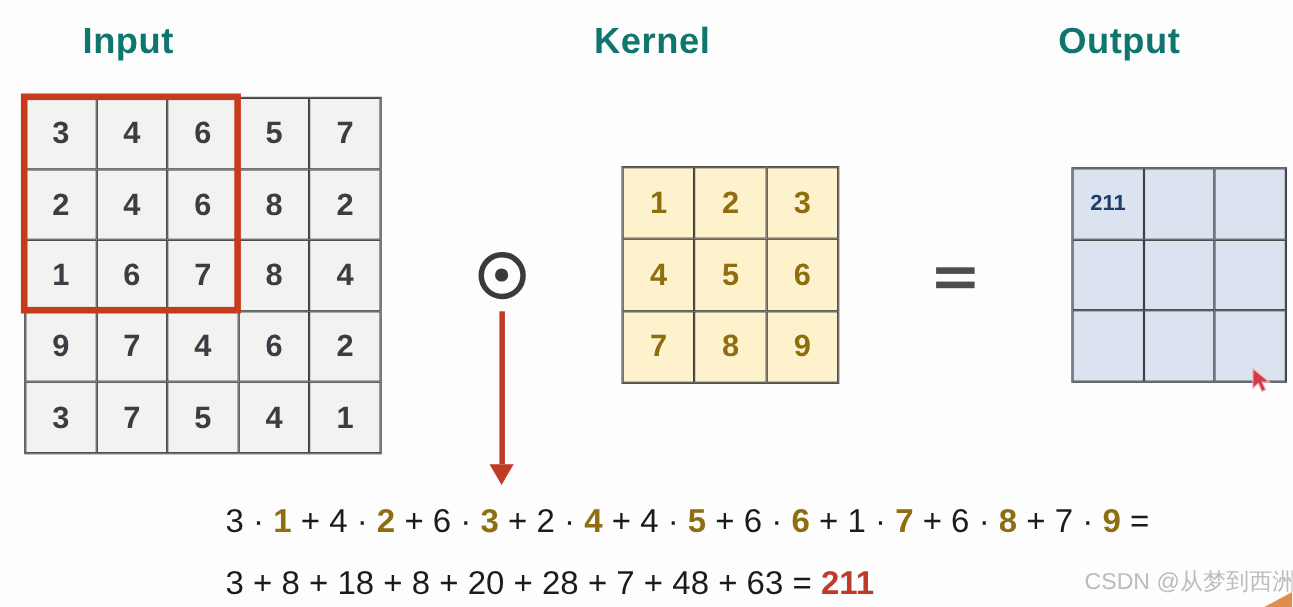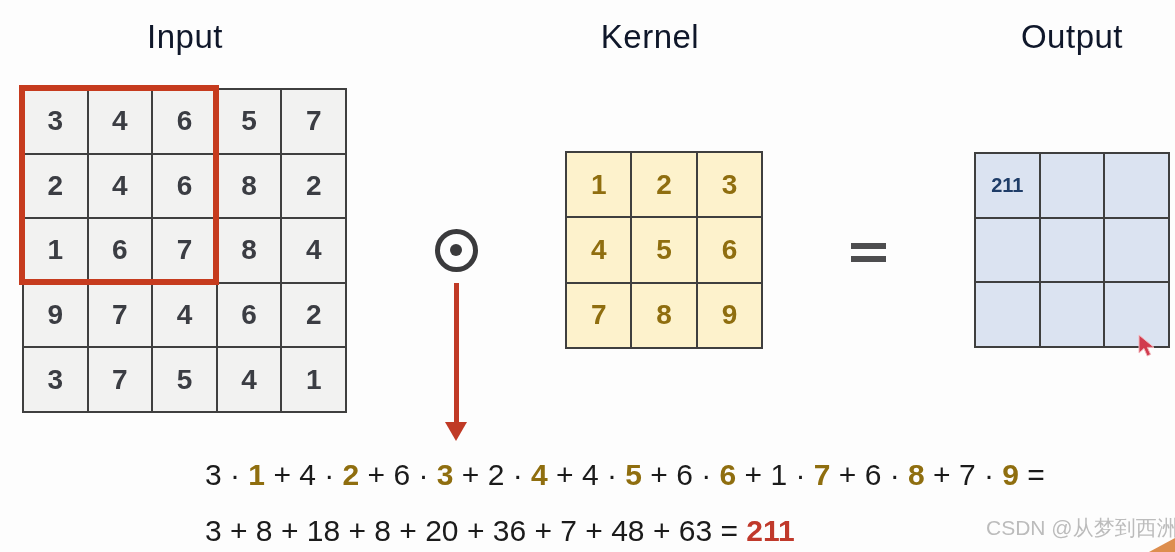--- a/index.html
+++ b/index.html
@@ -8,24 +8,24 @@
     position: relative;
     width: 1175px; height: 552px;
     background: #fdfdfd;
     font-family: "Liberation Sans", sans-serif;
     overflow: hidden;
   }
   .title {
     position: absolute;
     width: 220px;
     top: 18px;
-    text-align: center;
+    text-align: left;
     font-size: 33px;
-    font-weight: 400;
-    color: #0f172a;
+    font-weight: 700;
+    color: #0f766e;
     letter-spacing: 0.5px;
   }
   #title-input  { left: 75px;  }
   #title-kernel { left: 540px; }
   #title-output { left: 962px; }
 
   .grid {
     position: absolute;
     display: grid;
     border: 1px solid #3f3f3f;
@@ -194,21 +194,21 @@
     <div class="cell"></div>
     <div class="cell"></div>
     <div class="cell"></div>
     <div class="cell"></div>
     <div class="cell"></div>
     <div class="cell"></div>
   </div>
 
 <div class="eq-line" id="eq-line-1"><span>3 · </span><span class="k">1</span><span> + 4 · </span><span class="k">2</span><span> + 6 · </span><span class="k">3</span><span> + 2 · </span><span class="k">4</span><span> + 4 · </span><span class="k">5</span><span> + 6 · </span><span class="k">6</span><span> + 1 · </span><span class="k">7</span><span> + 6 · </span><span class="k">8</span><span> + 7 · </span><span class="k">9</span><span> =</span></div>
 
-<div class="eq-line" id="eq-line-2"><span>3 + 8 + 18 + 8 + 20 + 36 + 7 + 48 + 63 = </span><span class="result">211</span></div>
+<div class="eq-line" id="eq-line-2"><span>3 + 8 + 18 + 8 + 20 + 28 + 7 + 48 + 63 = </span><span class="result">211</span></div>
 
 <div class="watermark">CSDN @从梦到西洲</div>
 
 <svg id="mouse-cursor" width="22" height="25" viewBox="0 0 22 25">
   <polygon points="3,1 3,19 8,14.5 11.2,22 14.6,20.4 11.4,13.4 18,13.4" fill="#d13b4e" stroke="#f2b9be" stroke-width="1"></polygon>
 </svg>
 
 <svg id="corner-wedge" width="28" height="18" viewBox="0 0 28 18">
   <polygon points="2,18 28,4 28,18" fill="#dd8e4e"></polygon>
 </svg>

